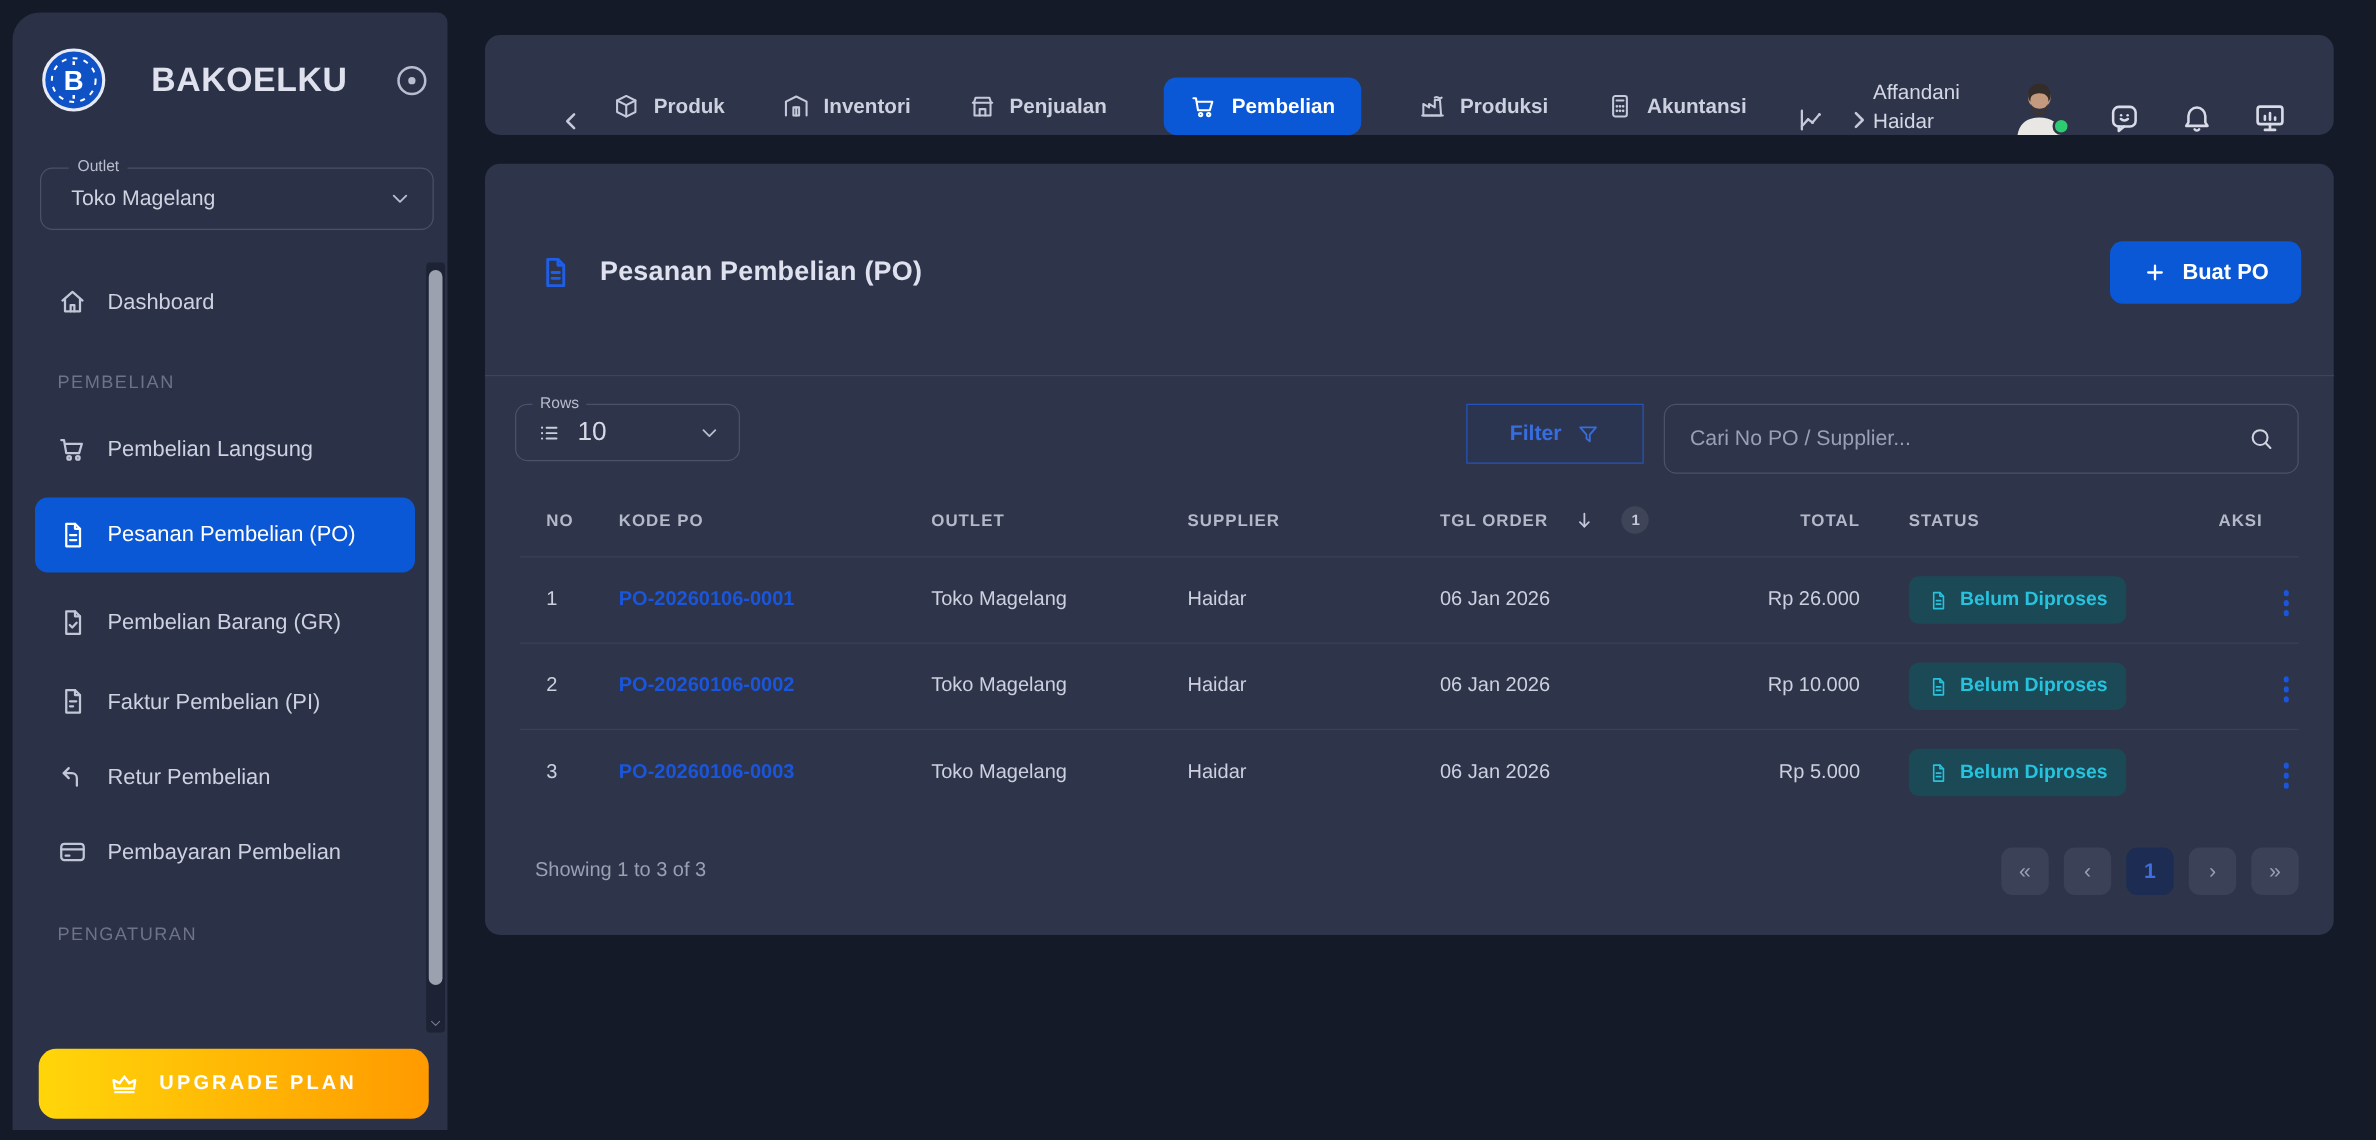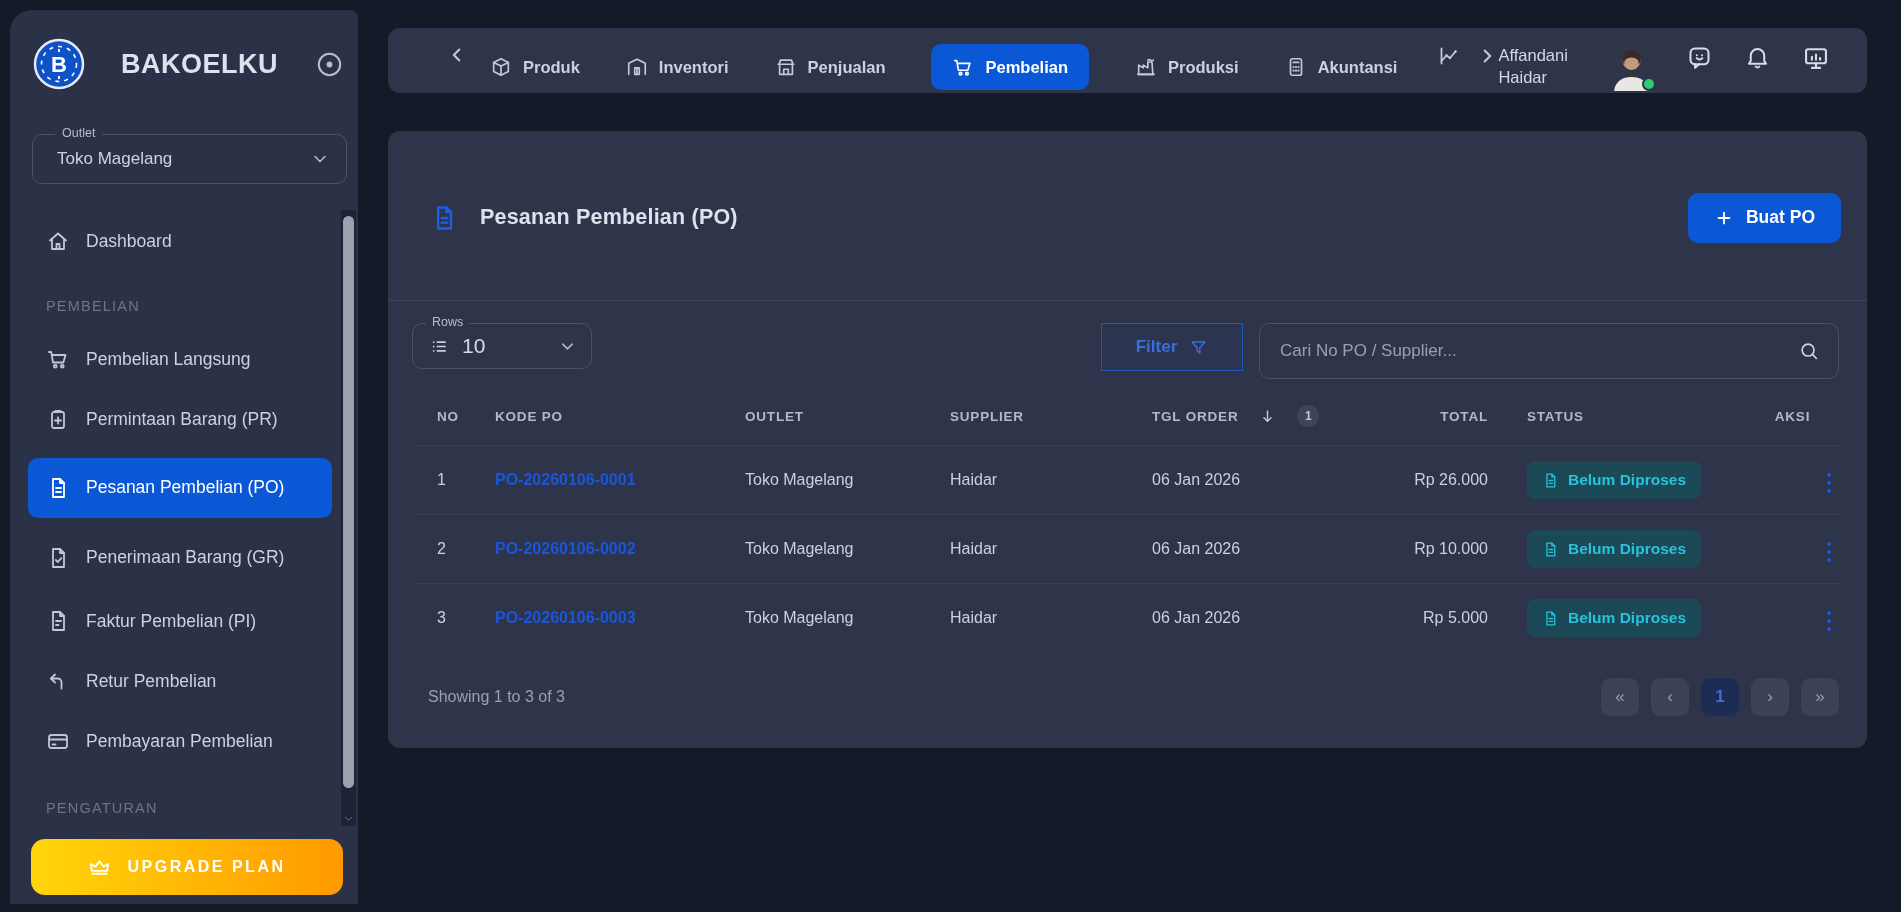--- a/index.html
+++ b/index.html
@@ -40,22 +40,22 @@
 
   .upgrade-btn{ position:absolute; left:21px; top:829px; width:312px; height:56px; border:none; border-radius:14px;
     background:linear-gradient(90deg,#ffd60a,#ff9a00); color:#ffffff; display:flex; align-items:center; justify-content:center; gap:16px;
     font-family:"Liberation Sans",sans-serif; font-size:16px; font-weight:800; letter-spacing:2.5px; cursor:pointer; }
 
   .side-scrollbar{ position:absolute; left:331px; top:200px; width:15px; height:616px; background:#1d2234; border-radius:3px; }
   .side-scroll-thumb{ position:absolute; left:2px; top:6px; width:11px; height:572px; border-radius:6px; background:#9ca1af; cursor:grab; }
   .side-scroll-down{ position:absolute; left:2px; bottom:2px; color:#7a8096; }
 
   
-  .topbar{ position:absolute; left:388px; top:28px; width:1479px; height:65px; background:#2e3449; border-radius:12px;
-    display:flex; align-items:flex-start; padding:16px 40px 0 58px; }
+  .topbar{ position:absolute; left:388px; top:28px; width:1479px; height:80px; background:#2e3449; border-radius:12px;
+    display:flex; align-items:flex-end; padding:0 40px 0 58px; }
   .tab-scroll{ background:none; border:none; color:#c5c9da; cursor:pointer; padding:0; }
   .tabs{ display:flex; align-items:center; gap:46px; margin-left:22px; }
   .tab{ display:flex; align-items:center; gap:11px; font-size:16.5px; font-weight:600; color:#ccd0df; cursor:pointer; background:none; border:none; font-family:"Liberation Sans",sans-serif; }
   .tab .tic{ color:#c5c9da; }
   .tab.active{ background:#0b58d6; color:#ffffff; padding:12px 21px; border-radius:10px; }
   .tab.active .tic{ color:#ffffff; }
   .tab-extra{ display:flex; align-items:center; gap:15px; margin-left:40px; color:#c5c9da; }
   .user-name{ margin-left:auto; font-size:16.5px; color:#d4d7e4; line-height:1.35; text-align:left; }
   .avatar-wrap{ position:relative; margin-left:40px; width:47px; height:47px; flex:0 0 auto; cursor:pointer; }
   .avatar{ width:47px; height:47px; border-radius:50%; overflow:hidden; background:linear-gradient(180deg,#989df4,#7d83ea); }
@@ -73,21 +73,21 @@
   .controls{ display:flex; align-items:flex-start; margin-top:22px; padding:0 28px 0 24px; height:56px; }
   .rows-select{ position:relative; width:180px; height:46px; border:1px solid #4b5168; border-radius:10px;
     display:flex; align-items:center; gap:12px; padding:0 14px 0 16px; cursor:pointer; }
   .rows-label{ position:absolute; top:-9px; left:13px; background:#2e3449; padding:0 6px; font-size:12.5px; color:#b9bdcc; }
   .rows-value{ font-size:21px; color:#d6d9e6; }
   .rows-select .chev{ margin-left:auto; color:#b8bdcf; }
   .ctrl-spacer{ flex:1; }
   .filter-btn{ width:142px; height:48px; background:rgba(23,82,204,0.05); border:1.5px solid rgba(35,95,224,0.75); border-radius:0;
     color:rgba(56,113,230,0.95); display:flex; align-items:center; justify-content:center; gap:12px;
     font-family:"Liberation Sans",sans-serif; font-size:17px; font-weight:600; cursor:pointer; margin-right:16px; }
-  .search-box{ width:580px; height:56px; border:1px solid #4b5168; border-radius:10px; display:flex; align-items:center; padding:0 18px 0 20px; }
+  .search-box{ width:508px; height:56px; border:1px solid #4b5168; border-radius:10px; display:flex; align-items:center; padding:0 18px 0 20px; }
   .search-input{ flex:1; background:none; border:none; outline:none; color:#d6d9e6; font-family:"Liberation Sans",sans-serif; font-size:17px; }
   .search-input::placeholder{ color:#9aa0b4; }
   .search-box .sic{ color:#d0d3e0; cursor:pointer; }
 
   .table{ margin:8px 28px 0 28px; }
   .trow{ display:grid; grid-template-columns:58px 250px 205px 202px 240px 135px 240px 1fr; align-items:center; }
   .trow > div{ padding-left:21px; }
   .t-head{ height:58px; }
   .t-head > div{ font-size:13.5px; font-weight:700; letter-spacing:.8px; color:#b4b9c9; display:flex; align-items:center; }
   .col-total{ justify-content:flex-end; text-align:right; padding-right:18px !important; padding-left:0 !important; }
@@ -165,51 +165,41 @@
         <span class="nic">
           <svg class="ic" viewBox="0 0 24 24" width="24" height="24">
               <path d="M3 5h2.2L7 15.5h10.3L19.5 8H6"></path>
               <circle cx="9.3" cy="19.3" r="1.4"></circle>
               <circle cx="16.3" cy="19.3" r="1.4"></circle>
             </svg>
         </span>
         <span>Pembelian Langsung</span>
       </div>
 
-      <div class="nav-item mt18">
-        <span class="nic">
-          <svg class="ic" viewBox="0 0 24 24" width="24" height="24">
-              <rect x="6" y="5" width="12" height="16" rx="2"></rect>
-              <path d="M9.5 5V3.8h5V5"></path>
-              <path d="M12 10.5v6M9 13.5h6"></path>
-            </svg>
-        </span>
-        <span>Permintaan Barang (PR)</span>
-      </div>
 
       <div class="nav-item two-line active mt18">
         <span class="nic">
           <svg class="ic" viewBox="0 0 24 24" width="24" height="24">
               <path d="M7 3h7l4 4v14H7z"></path>
               <path d="M14 3v4h4"></path>
               <path d="M10 12h5M10 16h5"></path>
             </svg>
         </span>
         <span>Pesanan Pembelian (PO)</span>
       </div>
 
       <div class="nav-item two-line mt10">
         <span class="nic">
           <svg class="ic" viewBox="0 0 24 24" width="24" height="24">
               <path d="M7 3h7l4 4v14H7z"></path>
               <path d="M14 3v4h4"></path>
               <path d="M9.8 14l2 2 3.5-3.8"></path>
             </svg>
         </span>
-        <span>Penerimaan Barang (GR)</span>
+        <span>Pembelian Barang (GR)</span>
       </div>
 
       <div class="nav-item mt12">
         <span class="nic">
           <svg class="ic" viewBox="0 0 24 24" width="24" height="24">
               <path d="M7 3h7l4 4v14H7z"></path>
               <path d="M14 3v4h4"></path>
               <path d="M10 12h5M10 16h2.5"></path>
             </svg>
         </span>

